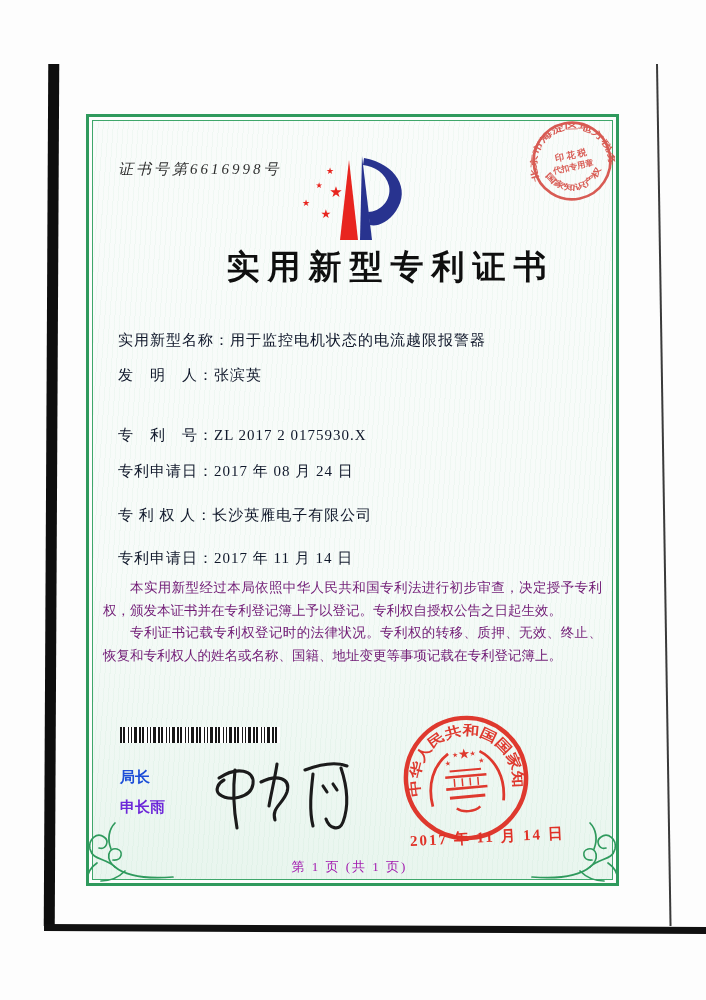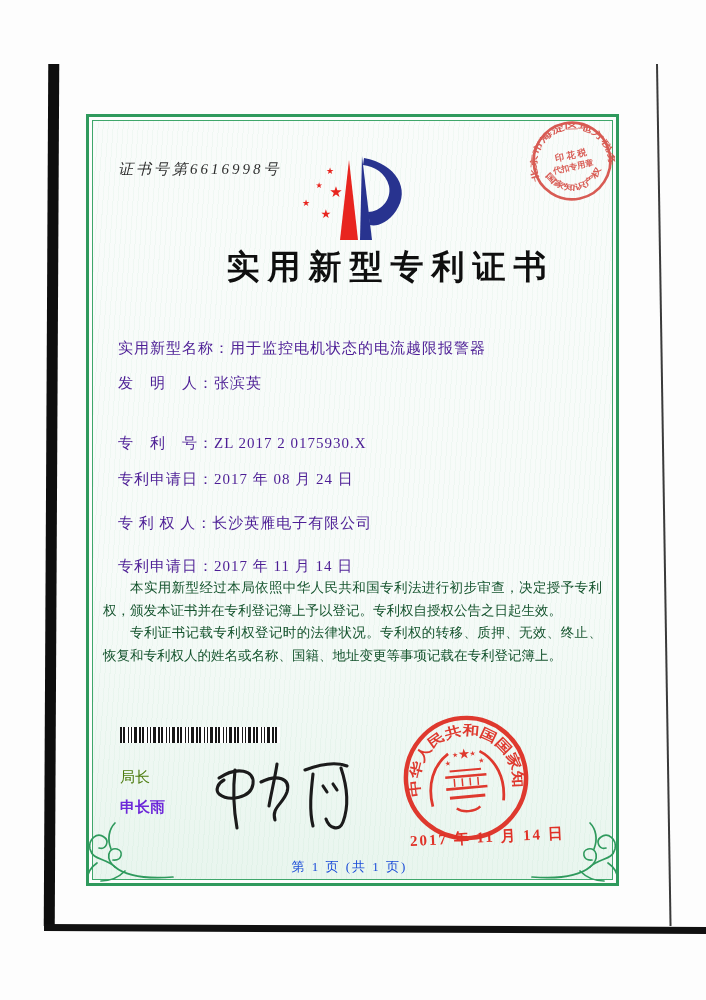--- a/index.html
+++ b/index.html
@@ -20,36 +20,36 @@
     background:linear-gradient(180deg,rgba(150,215,180,.04) 0%,rgba(150,215,180,.06) 60%,rgba(140,210,170,.18) 100%),
                repeating-linear-gradient(94deg,rgba(120,200,150,.07) 0 1px,transparent 1px 5px);}
   .ornament{position:absolute;bottom:-6px;width:96px;height:70px;}
   .ornament.left{left:-8px;}
   .ornament.right{right:-8px;transform:scaleX(-1);}
   
   .cert-number{position:absolute;left:118px;top:160px;font-size:15px;letter-spacing:3px;color:#2e2e2e;font-style:italic;}
   .logo{position:absolute;left:292px;top:148px;width:122px;height:98px;}
   .title{position:absolute;left:86px;top:245px;width:609px;text-align:center;
     font-size:33px;font-weight:bold;letter-spacing:8px;color:#0f0f0f;}
-  .field{position:absolute;left:118px;font-size:15px;letter-spacing:1px;white-space:nowrap;color:#4c1d95;margin-top:8px;}
+  .field{position:absolute;left:118px;font-size:15px;letter-spacing:1px;white-space:nowrap;color:#0f172a;}
   .f1{top:331px;} .f2{top:366px;} .f3{top:426px;font-family:Liberation Serif, serif;} .f4{top:462px;} .f5{top:506px;} .f6{top:549px;}
-  .paras{position:absolute;left:103px;top:577px;width:499px;font-size:13.5px;line-height:22.5px;color:#14532d;text-align:justify;}
+  .paras{position:absolute;left:103px;top:577px;width:499px;font-size:13.5px;line-height:22.5px;color:#701a75;text-align:justify;}
   .paras p{margin:0;text-indent:2em;}
   .barcode{position:absolute;left:120px;top:727px;width:160px;height:16px;
     background:repeating-linear-gradient(90deg,#171717 0 2px,#fff 2px 3px,#171717 3px 5px,#fff 5px 8px,#171717 8px 9px,#fff 9px 11px,#171717 11px 12px,#fff 12px 14px,#171717 14px 17px,#fff 17px 19px);}
-  .signer-title{position:absolute;left:120px;top:768px;font-size:15px;font-weight:400;
-    font-family:"Liberation Sans","DejaVu Sans",sans-serif;color:#4d7c0f;}
+  .signer-title{position:absolute;left:120px;top:768px;font-size:15px;font-weight:700;
+    font-family:"Liberation Sans","DejaVu Sans",sans-serif;color:#1d4ed8;}
   .signer-name{position:absolute;left:120px;top:798px;font-size:15px;font-weight:600;
     font-family:"Liberation Sans","DejaVu Sans",sans-serif;color:#6d28d9;}
   .signature{position:absolute;left:205px;top:748px;width:160px;height:92px;}
   .seal{position:absolute;left:401px;top:713px;width:130px;height:130px;transform:rotate(-5deg);opacity:.93;}
   .seal-date{position:absolute;left:410px;top:828px;font-size:15px;font-weight:bold;color:#e03127;
     letter-spacing:2px;transform:rotate(-3deg);white-space:nowrap;}
   .tax-stamp{position:absolute;left:526px;top:115px;width:92px;height:92px;transform:rotate(-12deg);opacity:.88;}
-  .footer{position:absolute;left:86px;top:858px;width:527px;text-align:center;font-size:13px;letter-spacing:2px;color:#1d4ed8;}
+  .footer{position:absolute;left:86px;top:858px;width:527px;text-align:center;font-size:13px;letter-spacing:2px;color:#a21caf;}
 </style>
 </head>
 <body>
 
 <div class="edge-left"></div>
 <div class="edge-right"></div>
 <div class="edge-bottom"></div>
 
 <div class="frame">
   <div class="inner"></div>

